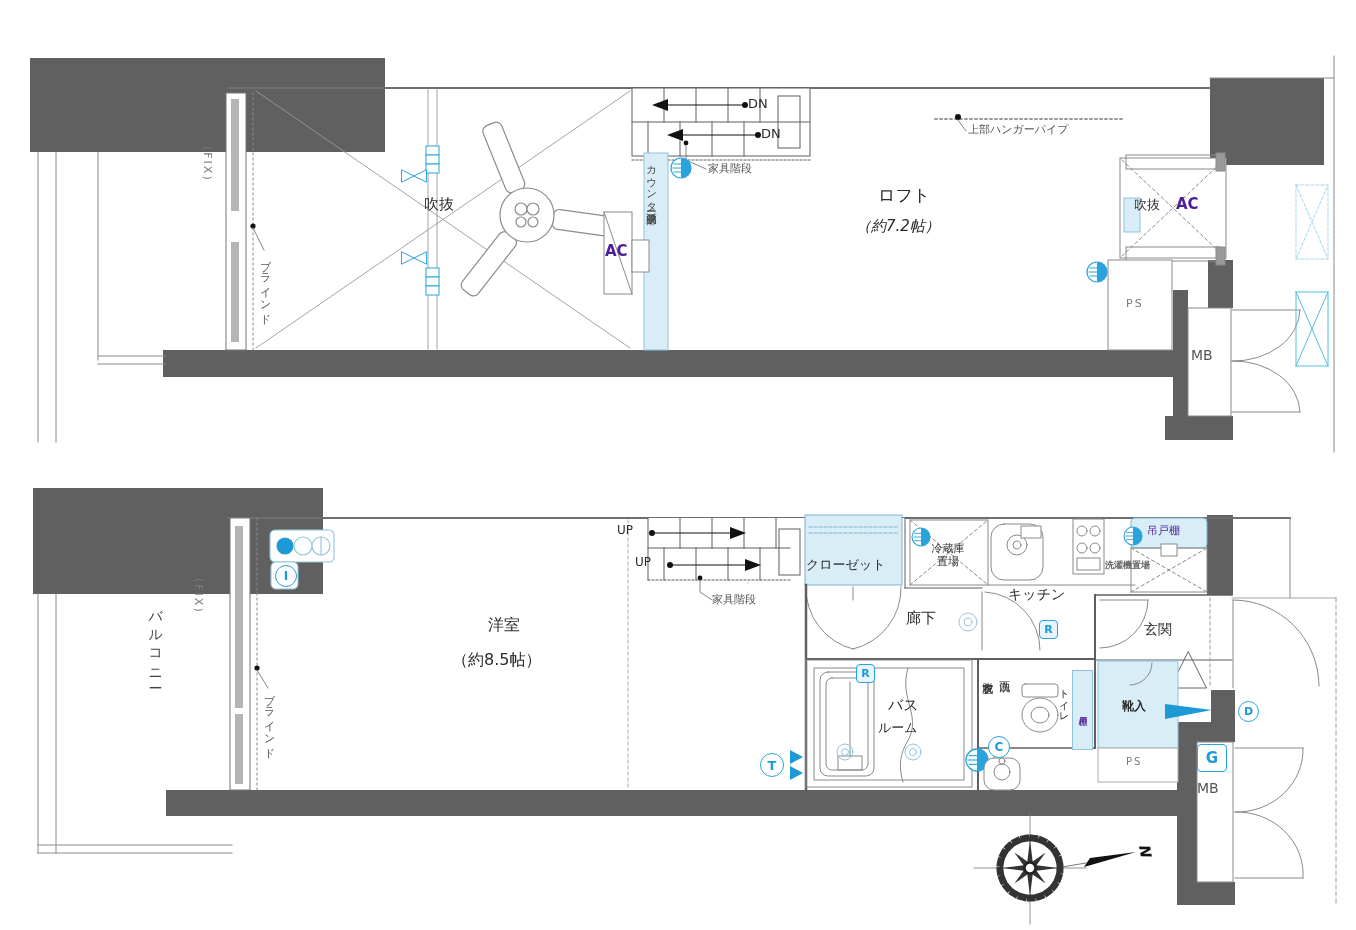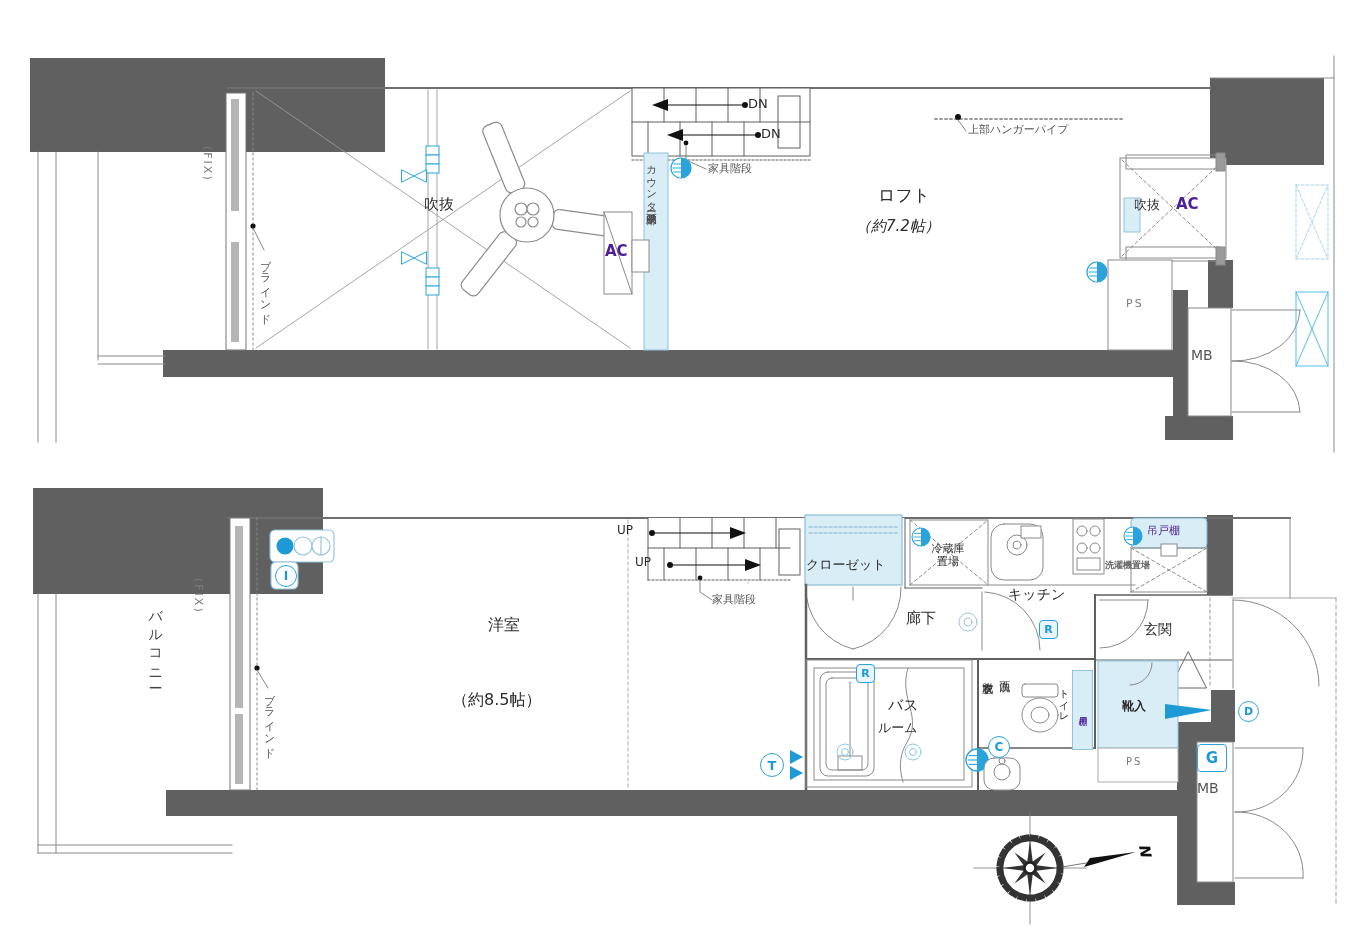--- a/index.html
+++ b/index.html
@@ -372,21 +372,21 @@
 <div class="lbl" style="left:968px;top:124px;font-size:11px;color:#555;text-align:right;">上部ハンガーパイプ</div>
 <div class="lbl" style="left:1134px;top:198px;font-size:13px;">吹抜</div>
 <div class="lbl blue" style="left:1176px;top:196px;font-size:15px;font-weight:bold;">AC</div>
 <div class="lbl gray" style="left:1126px;top:298px;font-size:11px;letter-spacing:2px;">PS</div>
 <div class="lbl" style="left:1191px;top:347px;font-size:14px;color:#555;">MB</div>
 
 <div class="lbl vup" style="left:148px;top:600px;font-size:14px;color:#444;letter-spacing:4px;">バルコニー</div>
 <div class="lbl vert gray" style="left:191px;top:578px;font-size:11px;">(FIX)</div>
 <div class="lbl vup" style="left:262px;top:686px;font-size:11px;color:#555;">ブラインド</div>
 <div class="lbl" style="left:488px;top:616px;font-size:16px;">洋室</div>
-<div class="lbl" style="left:452px;top:651px;font-size:16px;margin-top:40px;">（約8.5帖）</div>
+<div class="lbl" style="left:452px;top:651px;font-size:16px;">（約8.5帖）</div>
 <div class="lbl" style="left:617px;top:524px;font-size:12px;">UP</div>
 <div class="lbl" style="left:635px;top:556px;font-size:12px;">UP</div>
 <div class="lbl" style="left:712px;top:594px;font-size:11px;color:#555;">家具階段</div>
 <div class="lbl center" style="left:806px;top:558px;width:71px;font-size:13px;">クローゼット</div>
 <div class="lbl" style="left:906px;top:610px;font-size:15px;">廊下</div>
 <div class="lbl center" style="left:916px;top:543px;width:64px;font-size:11px;"><span>冷蔵庫</span><br><span>置場</span></div>
 <div class="lbl" style="left:1008px;top:586px;font-size:14px;">キッチン</div>
 <div class="lbl blue" style="left:1147px;top:525px;font-size:11px;">吊戸棚</div>
 <div class="lbl" style="left:1105px;top:560px;font-size:9px;color:#666;font-weight:bold;">洗濯機置場</div>
 <div class="lbl" style="left:1144px;top:621px;font-size:14px;">玄関</div>

